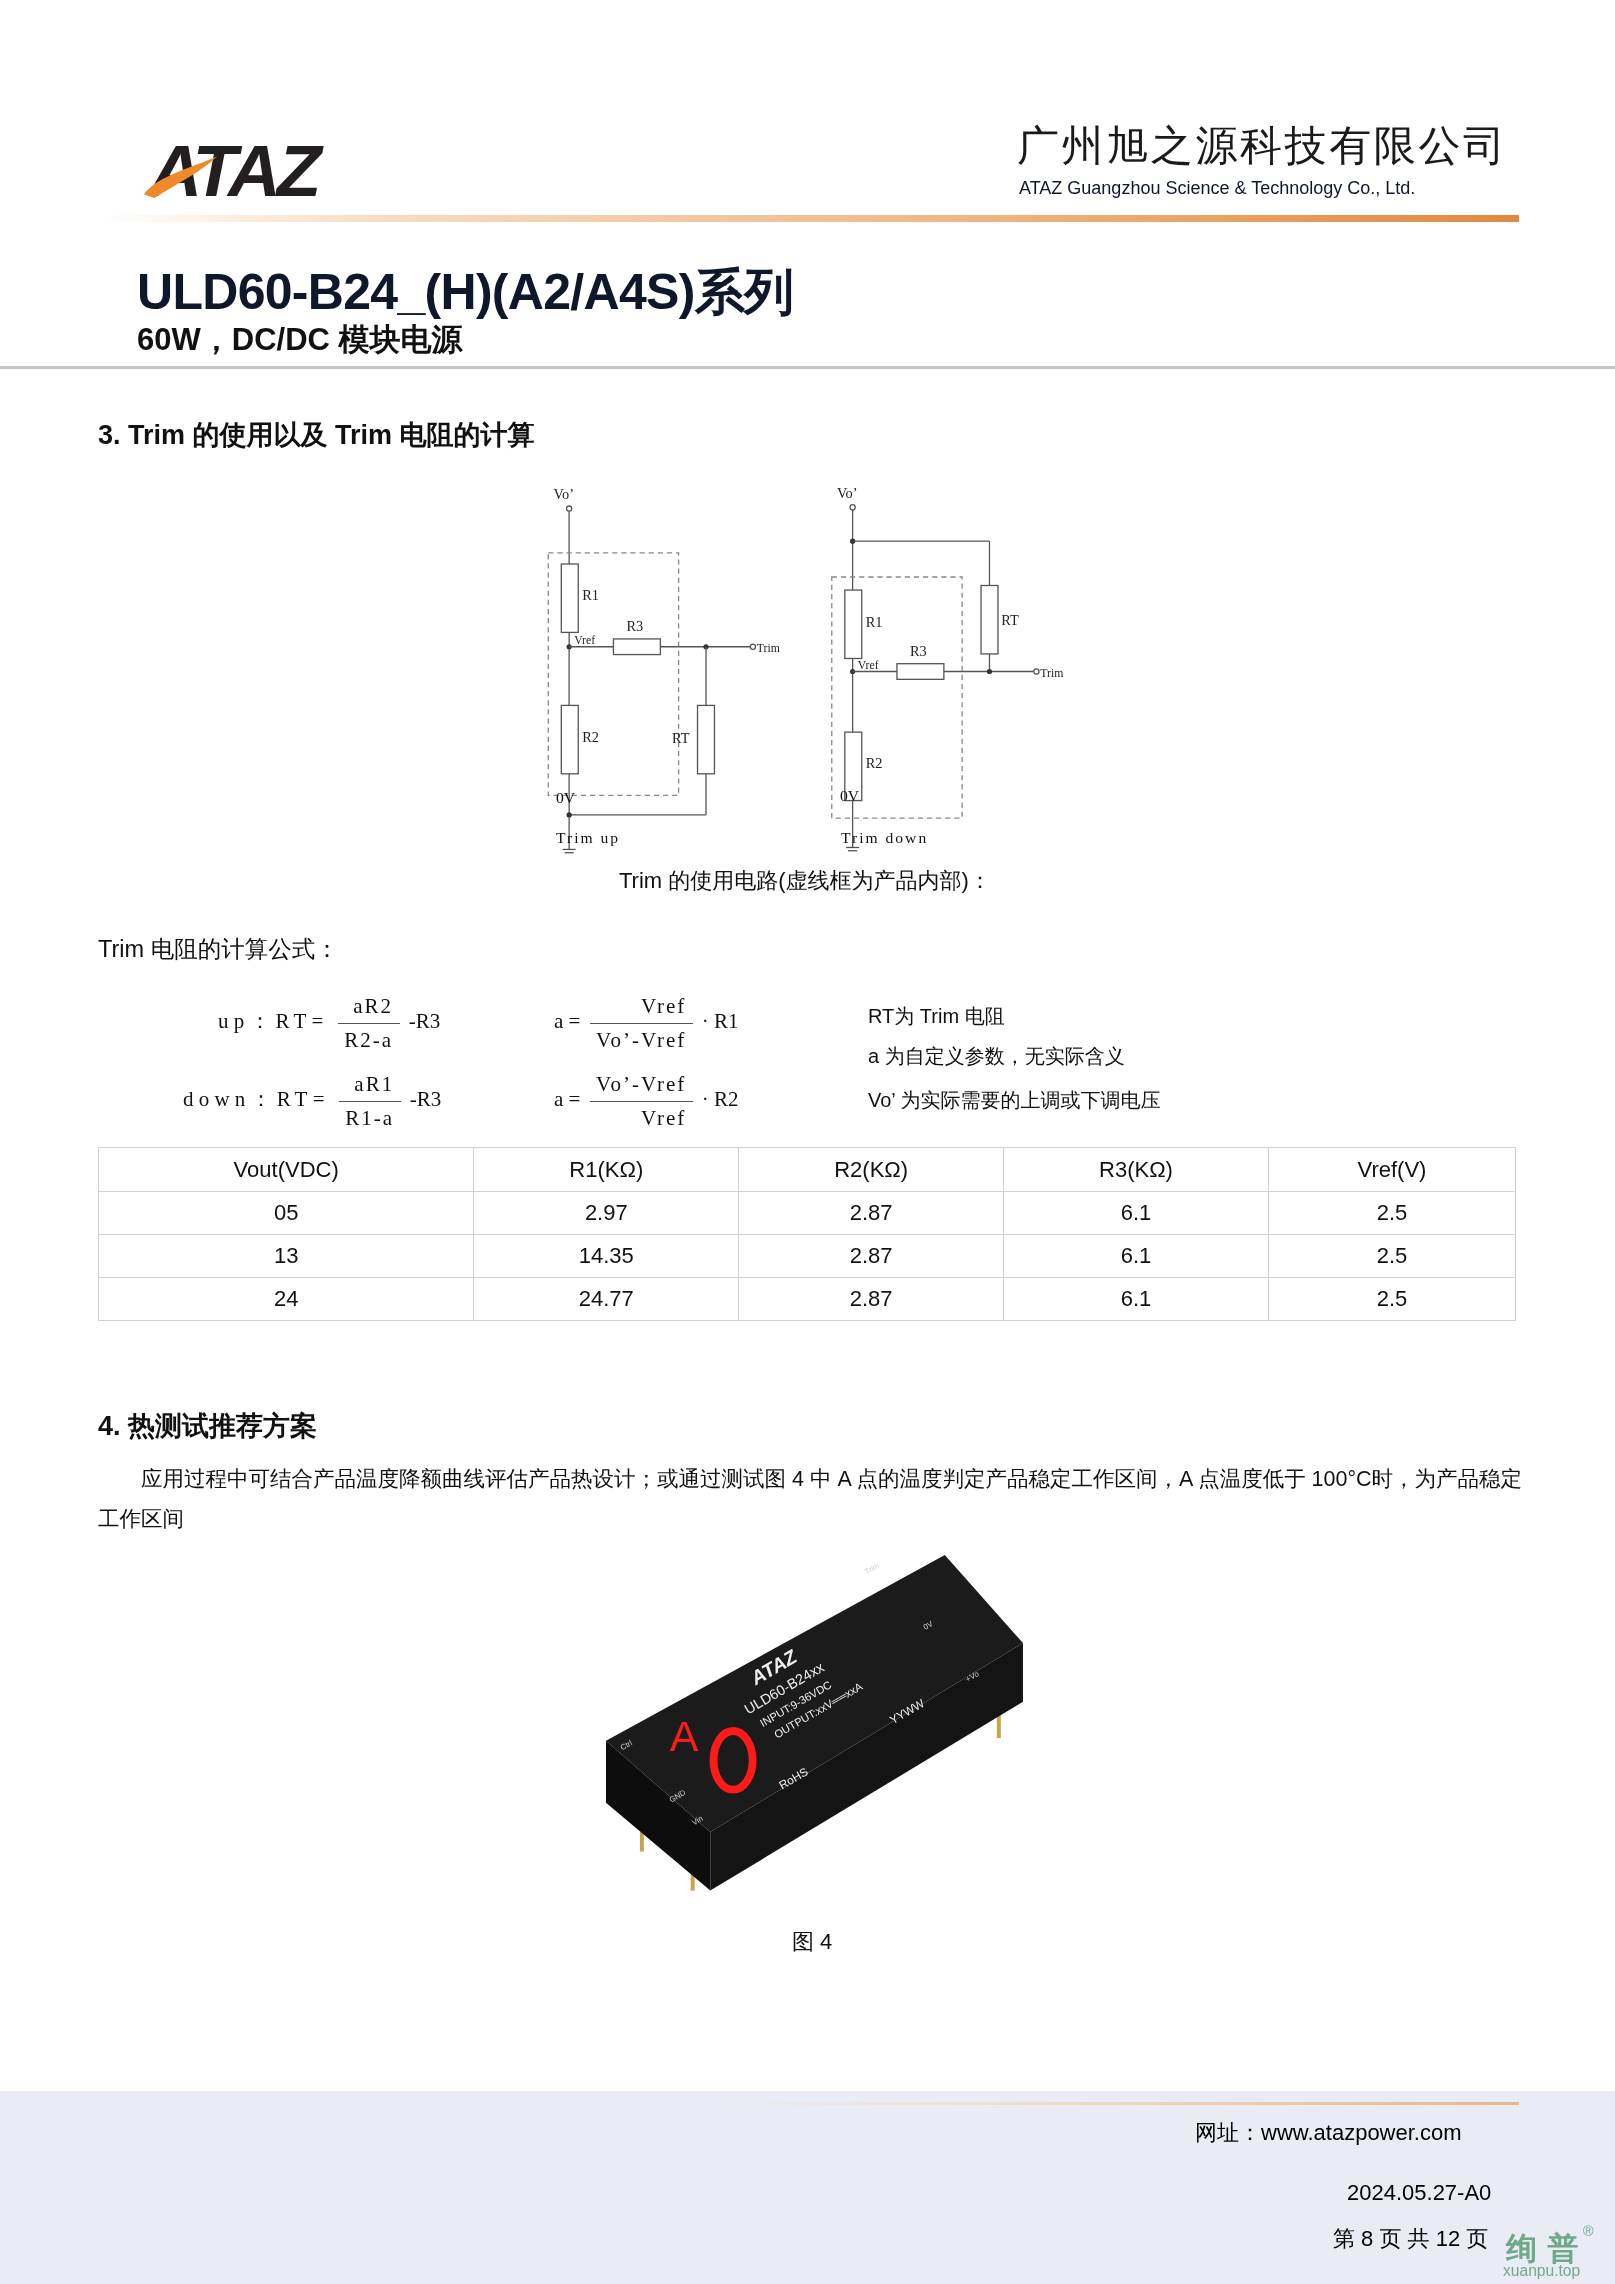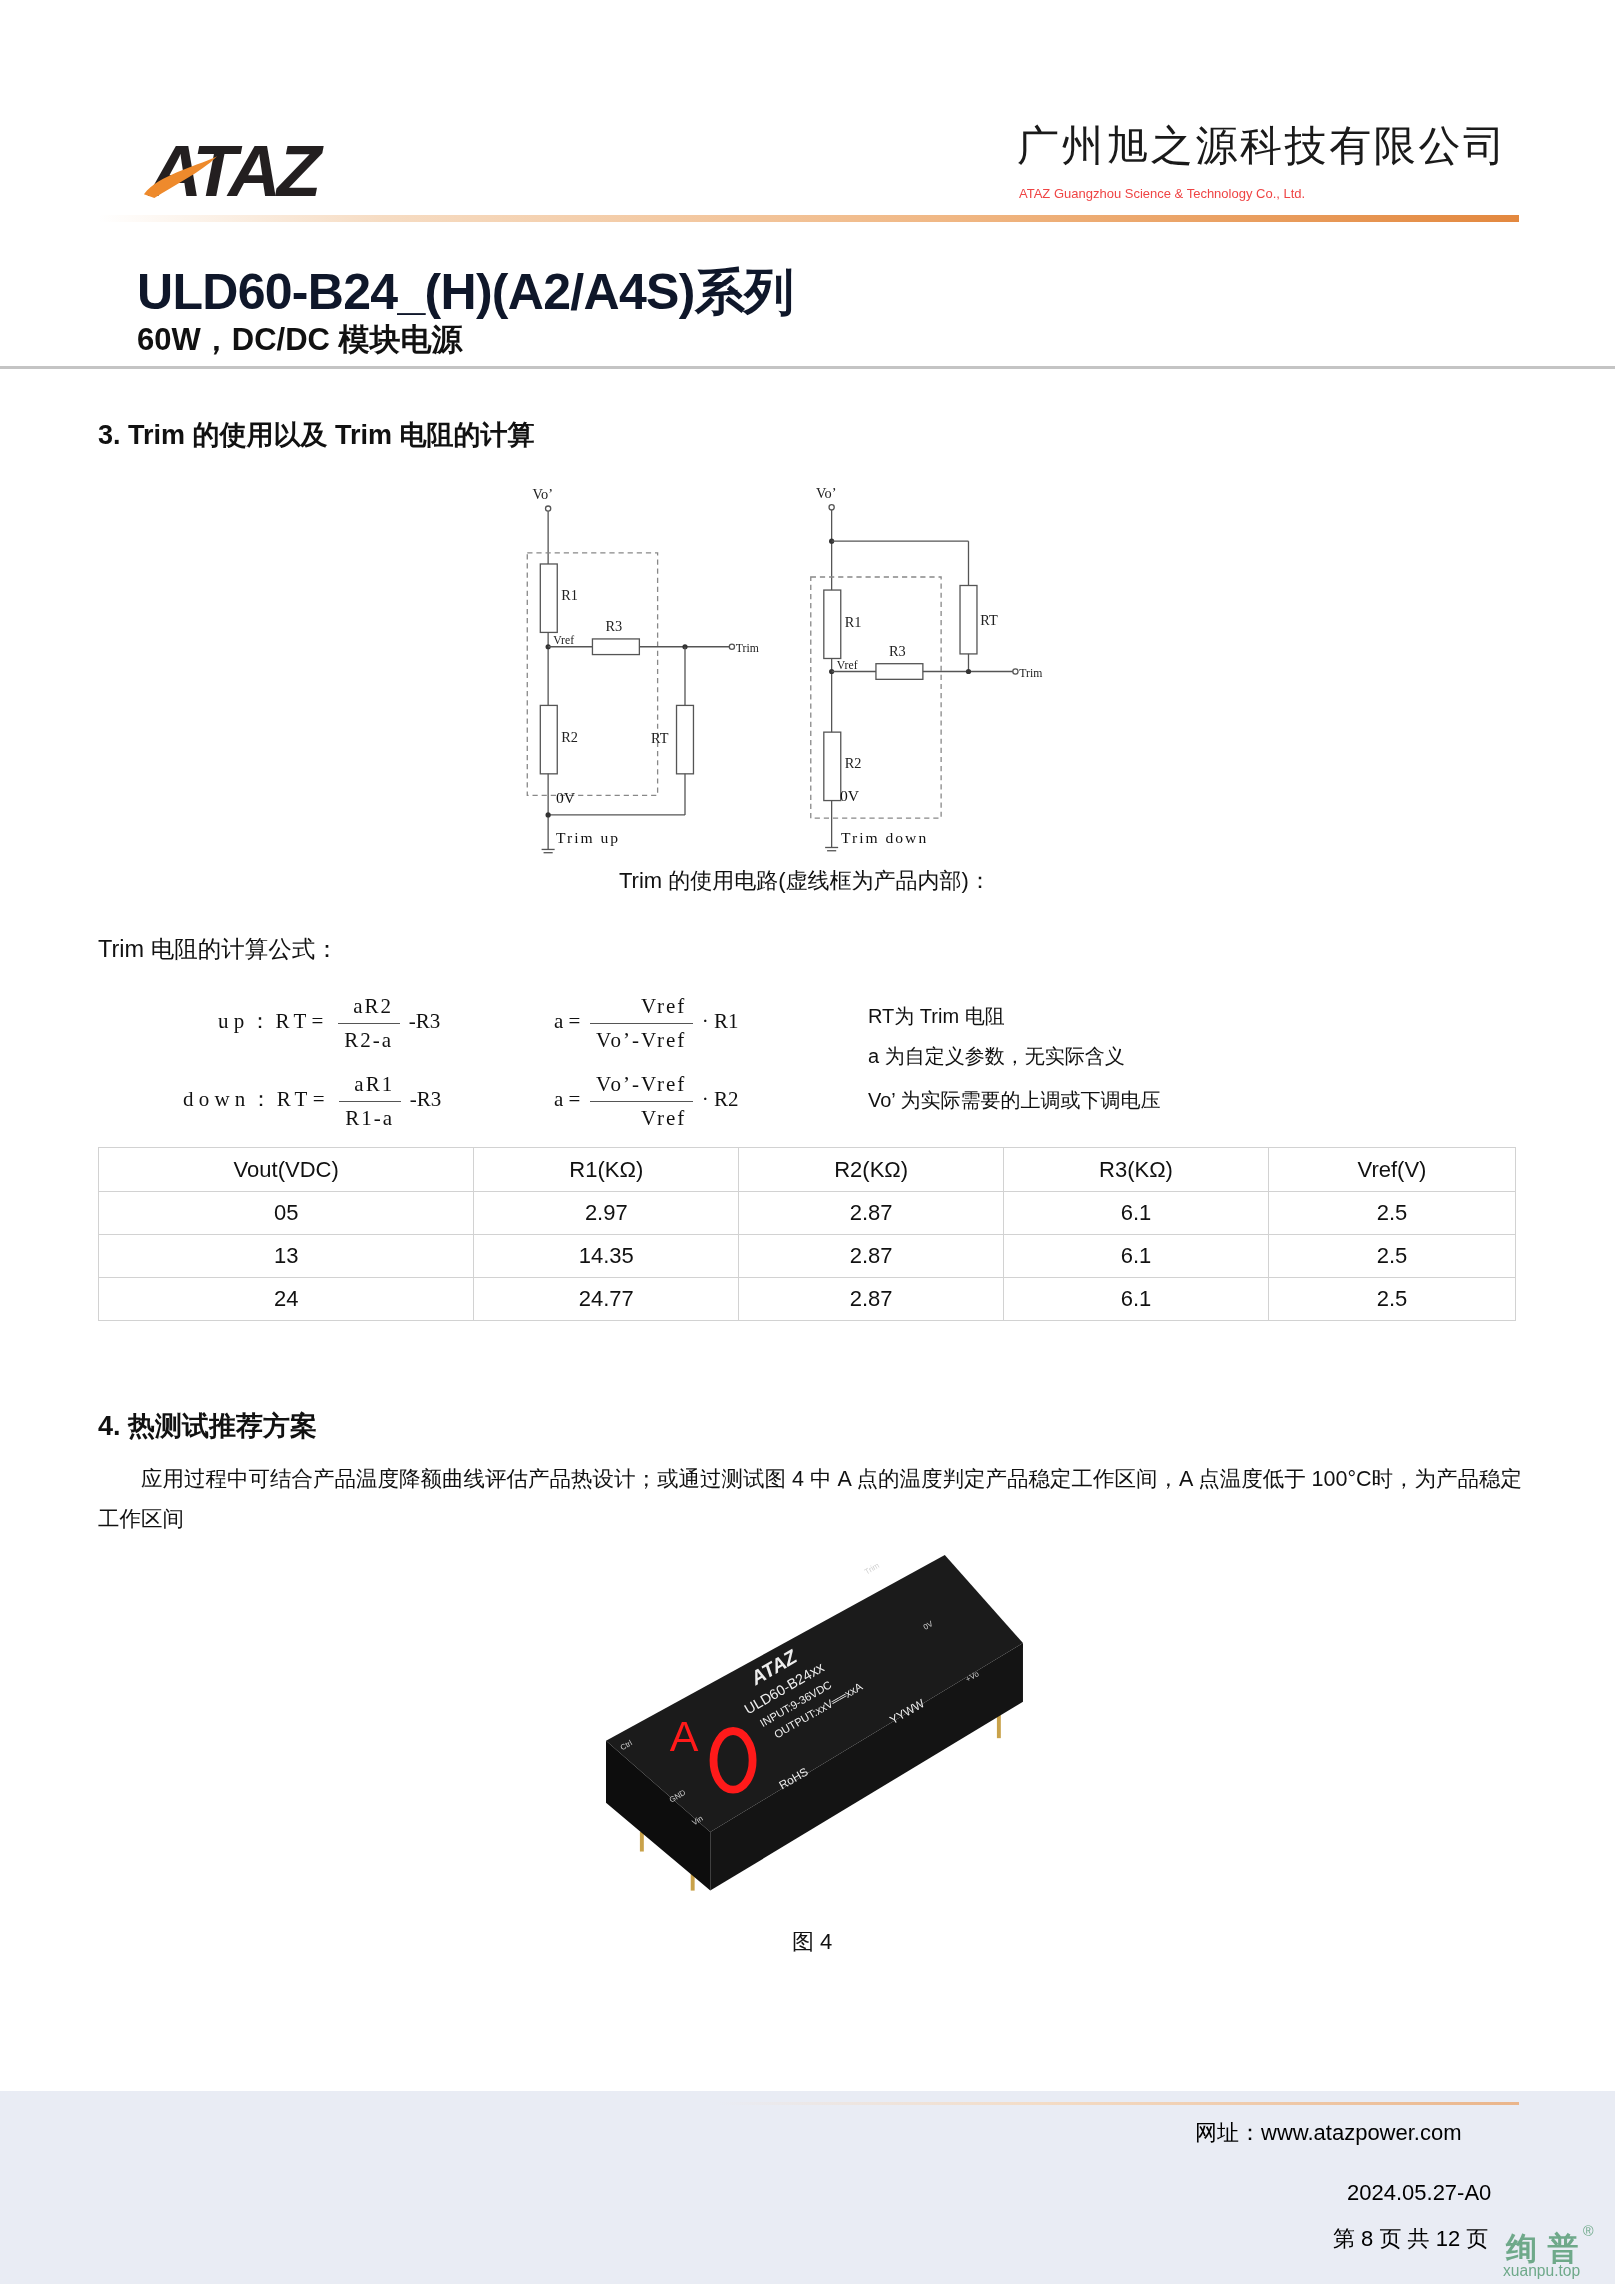--- a/index.html
+++ b/index.html
@@ -2,32 +2,32 @@
 <html style="font-size:10.4px"><head>
 <meta charset="utf-8">
 <style>
   html, body { margin:0; padding:0; }
   body { width:1616px; height:2284px; position:relative; background:#ffffff; overflow:hidden;
          font-family:"Liberation Sans", "DejaVu Sans", sans-serif; color:#111; }
   .abs { position:absolute; }
   
   .logo { left:140px; top:134px; width:209px; height:72px; }
   .company-cn { left:1017px; top:118px; font-size:42px; letter-spacing:2.6px; color:#1a1a1a; white-space:nowrap; }
-  .company-en { left:1019px; top:186px; font-size:13px; color:#ef4444; white-space:nowrap; }
+  .company-en { left:1019px; top:178px; font-size:18px; color:#0f172a; white-space:nowrap; }
   .header-rule { left:98px; top:215px; width:1421px; height:6.5px;
        background:linear-gradient(90deg, rgba(255,255,255,0) 0%, #f6dcc3 20%, #f0b784 60%, #e3883f 100%); }
   .doc-title { left:137px; top:259px; font-size:50px; font-weight:bold; color:#0f172a; white-space:nowrap; letter-spacing:-0.7px; }
   .doc-subtitle { left:137px; top:319px; font-size:31px; font-weight:bold; color:#111; white-space:nowrap; }
   .title-rule { left:0; top:366px; width:1616px; height:3.3px; background:#c4c4c4; }
 
   .h-sec { font-size:27px; font-weight:bold; white-space:nowrap; }
   .caption { font-size:22px; white-space:nowrap; }
 
   
-  .circuit { left:514px; top:476px; width:574px; height:378px; }
+  .circuit { left:535px; top:476px; width:574px; height:378px; }
   .circuit svg text { font-family:"Liberation Serif", "DejaVu Serif", serif; }
 
   
   .formula { font-family:"Liberation Serif", "DejaVu Serif", serif; font-size:21px; white-space:nowrap; }
   .frac { display:inline-block; vertical-align:middle; text-align:right; margin:0 3.9px; }
   .frac .num { display:block; padding:0 6.5px 3.9px; border-bottom:1.3px solid #555; letter-spacing:2px; }
   .frac .den { display:block; padding:3.9px 6.5px 0; letter-spacing:2px; }
   .spaced { letter-spacing:5.2px; }
   .note { font-size:20px; white-space:nowrap; }
 

